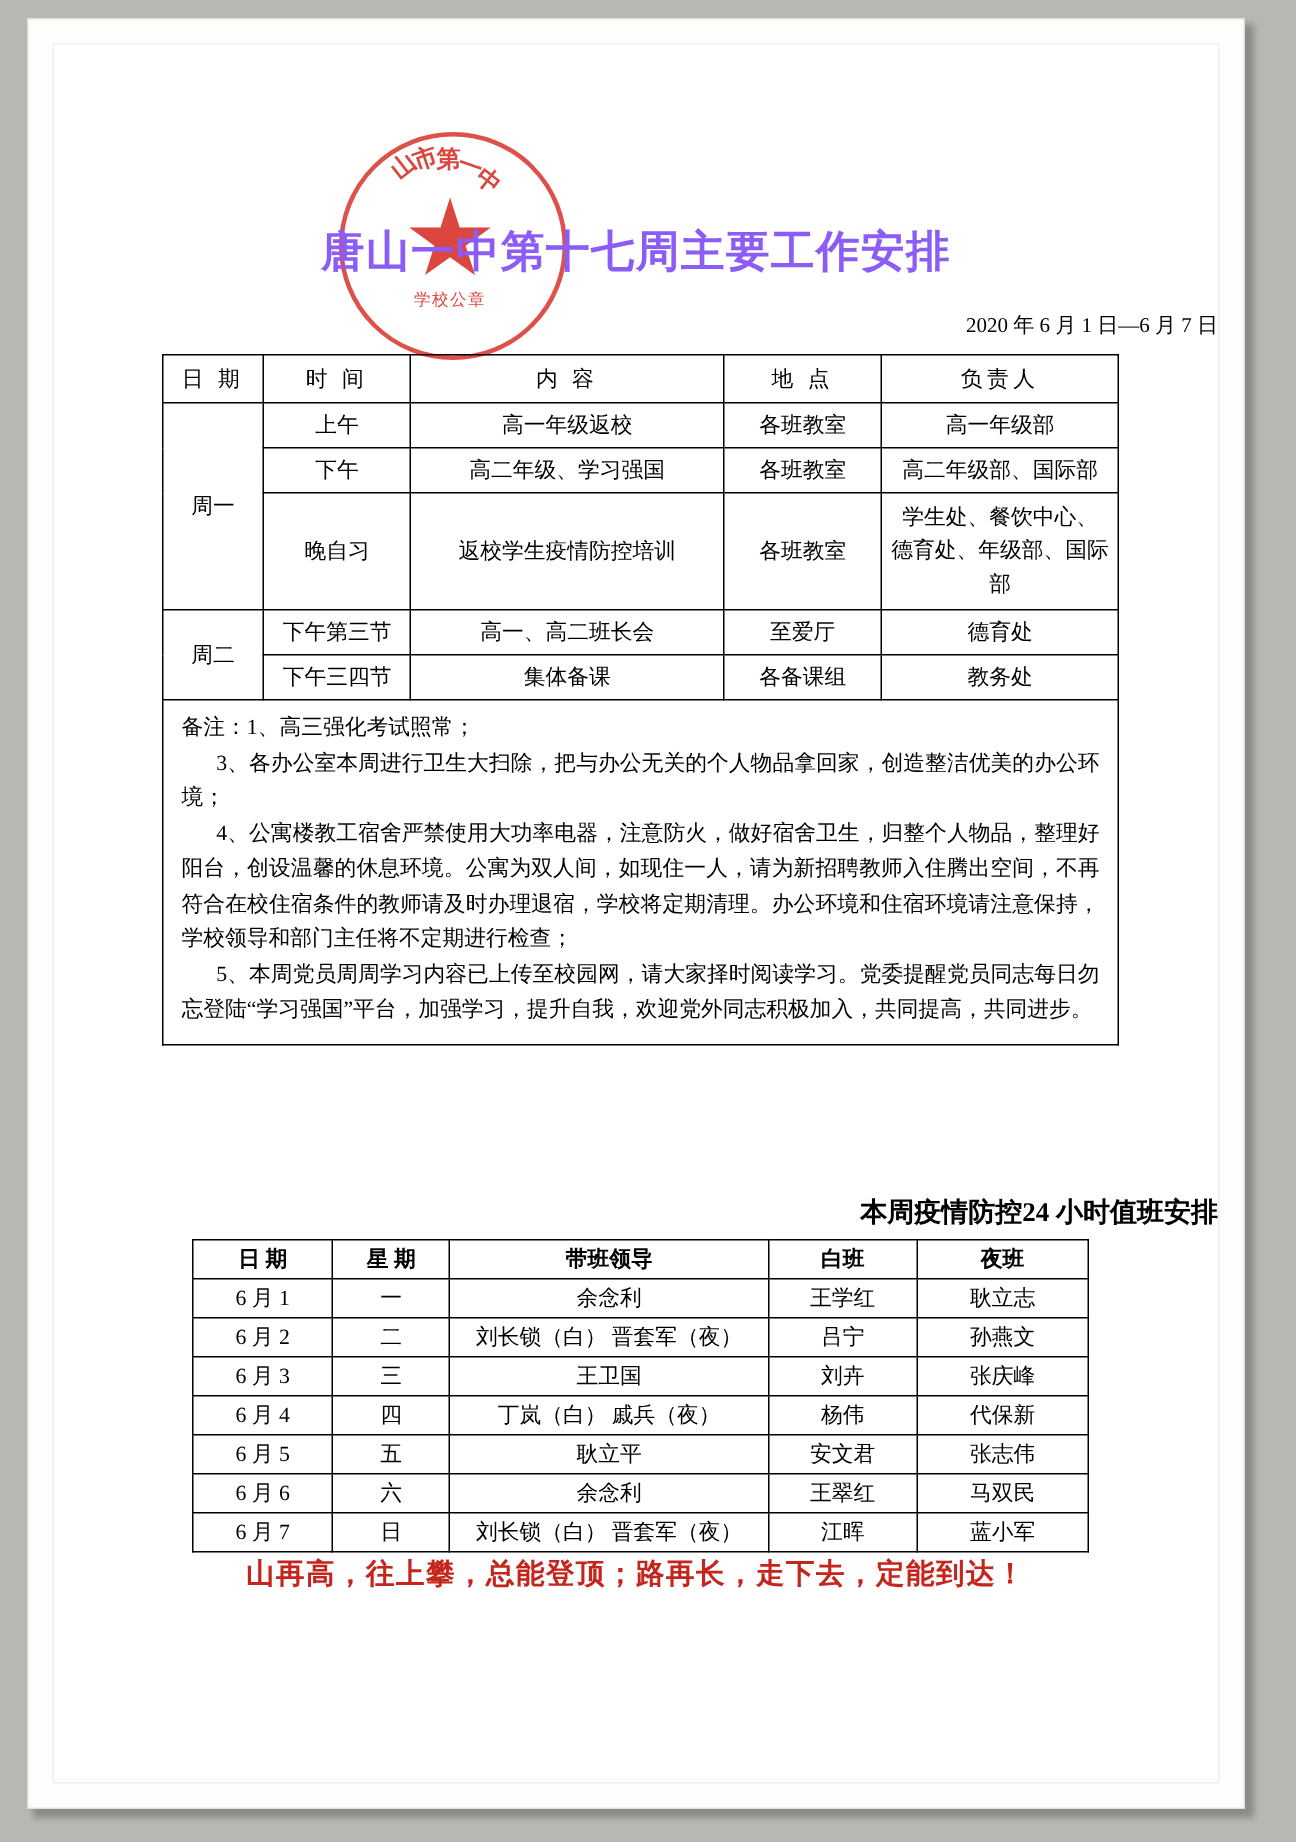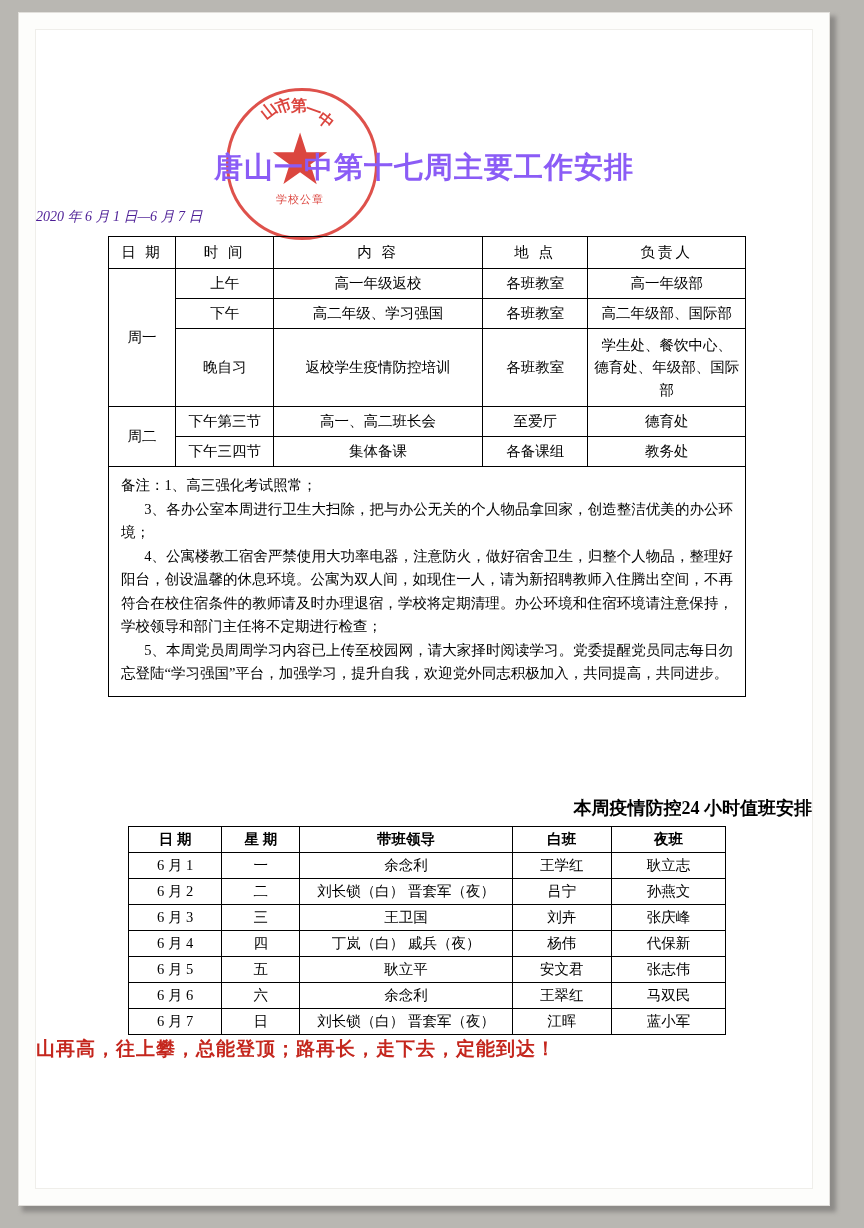--- a/index.html
+++ b/index.html
@@ -103,24 +103,23 @@
     text-align: center;
     font-size: 29px;
     font-weight: bold;
     color: #8b5cf6;
     letter-spacing: 1px;
   }
   .doc-subtitle {
     position: absolute;
     left: 0; right: 0;
     top: 178px;
-    text-align: left;
+    text-align: right;
     font-size: 14px;
-    color: #4c1d95;
-    font-style: italic;
+    color: #000000;
   }
   
   .main-wrap {
     position: absolute;
     left: 72px;
     top: 206px;
     width: 638px;
   }
   table.grid {
     border-collapse: collapse;
@@ -192,21 +191,21 @@
   .d-date { width: 88px; }
   .d-week { width: 72px; }
   .d-lead { width: 212px; }
   .d-day { width: 94px; }
   .d-night { width: 110px; }
 
   .slogan {
     position: absolute;
     left: 0; right: 0;
     top: 1006px;
-    text-align: left;
+    text-align: center;
     font-size: 19px;
     font-weight: bold;
     color: #c4261d;
     letter-spacing: 1px;
   }
 </style>
 </head>
 <body>
 
 <div class="page-shadow"></div>

